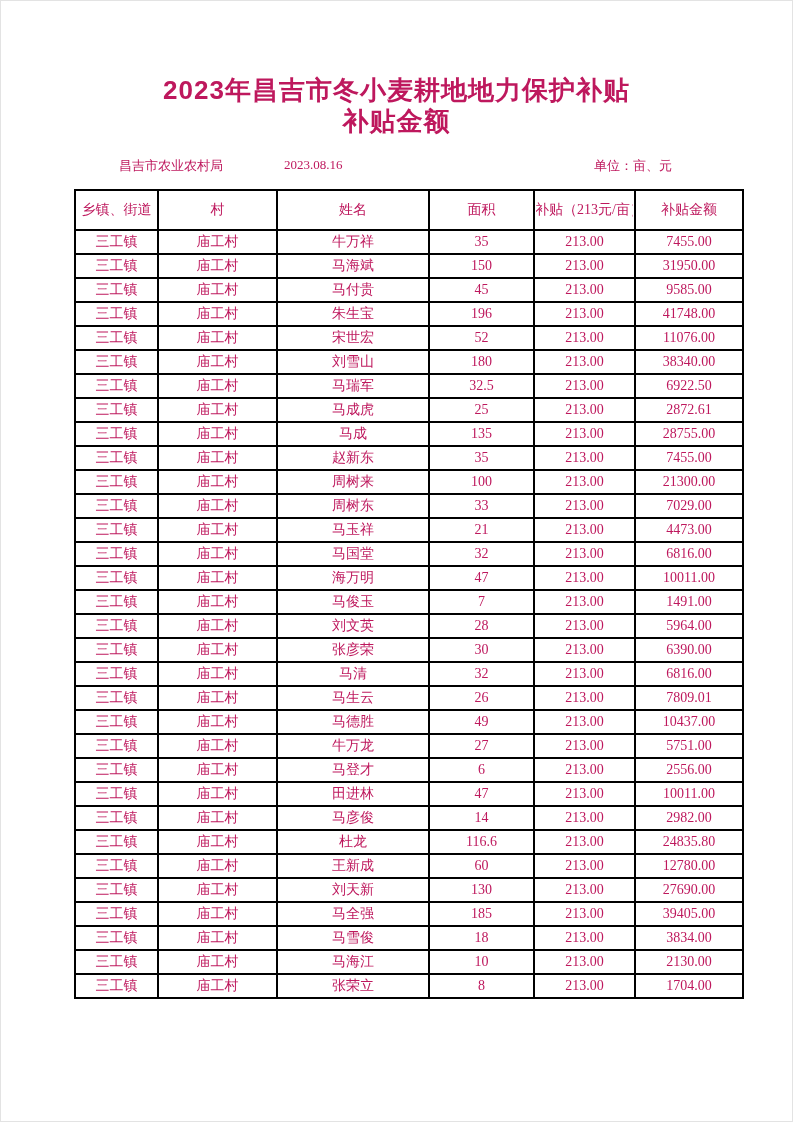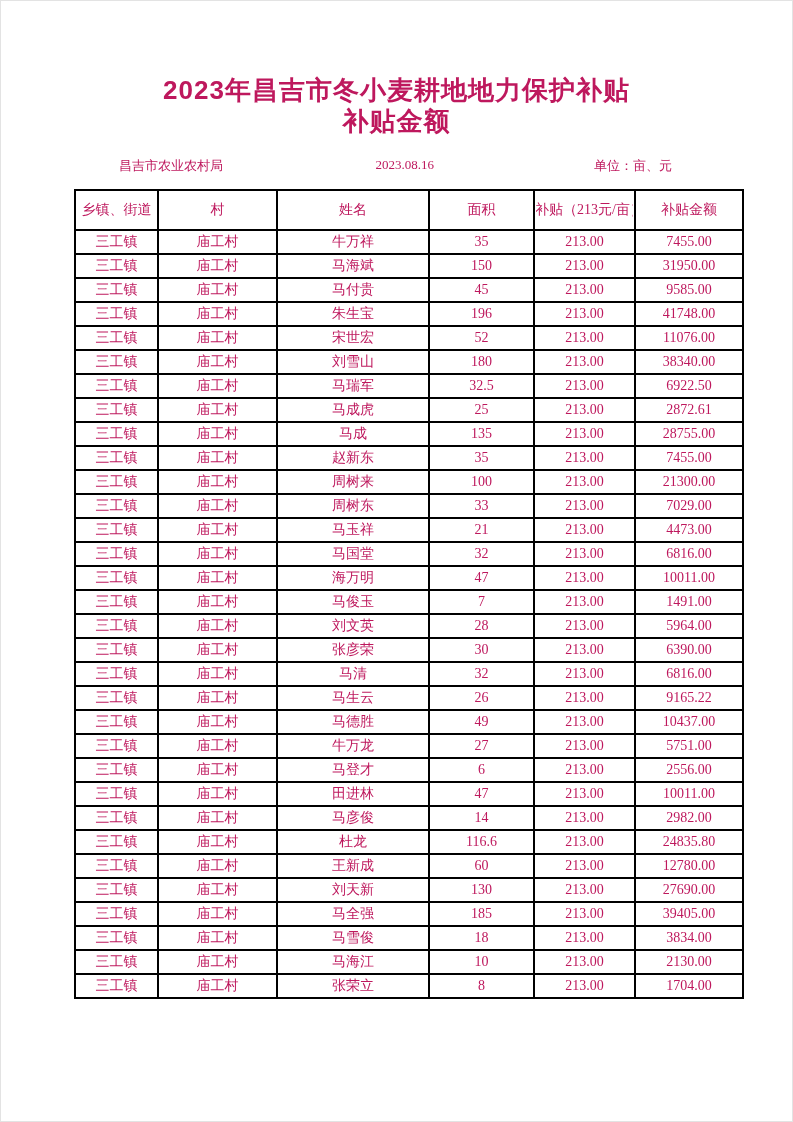--- a/index.html
+++ b/index.html
@@ -30,21 +30,21 @@
   .info-row {
     position: absolute;
     left: 73px;
     top: 156px;
     width: 668px;
     height: 24px;
     font-size: 13px;
     font-family: "Liberation Serif", serif;
   }
   .info-issuer { position: absolute; left: 45px; top: 0; }
-  .info-date   { position: absolute; left: 210px; top: 0; width: 150px; text-align: right; }
+  .info-date   { position: absolute; left: 210px; top: 0; width: 150px; text-align: left; }
   .info-unit   { position: absolute; left: 520px; top: 0; text-align: center; }
   table.subsidy {
     position: absolute;
     left: 73px;
     top: 188px;
     width: 668px;
     border-collapse: collapse;
     table-layout: fixed;
   }
   table.subsidy th,
@@ -249,21 +249,21 @@
           <td>32</td>
           <td>213.00</td>
           <td>6816.00</td>
         </tr>
         <tr>
           <td>三工镇</td>
           <td>庙工村</td>
           <td>马生云</td>
           <td>26</td>
           <td>213.00</td>
-          <td>9165.22</td>
+          <td>7809.01</td>
         </tr>
         <tr>
           <td>三工镇</td>
           <td>庙工村</td>
           <td>马德胜</td>
           <td>49</td>
           <td>213.00</td>
           <td>10437.00</td>
         </tr>
         <tr>

